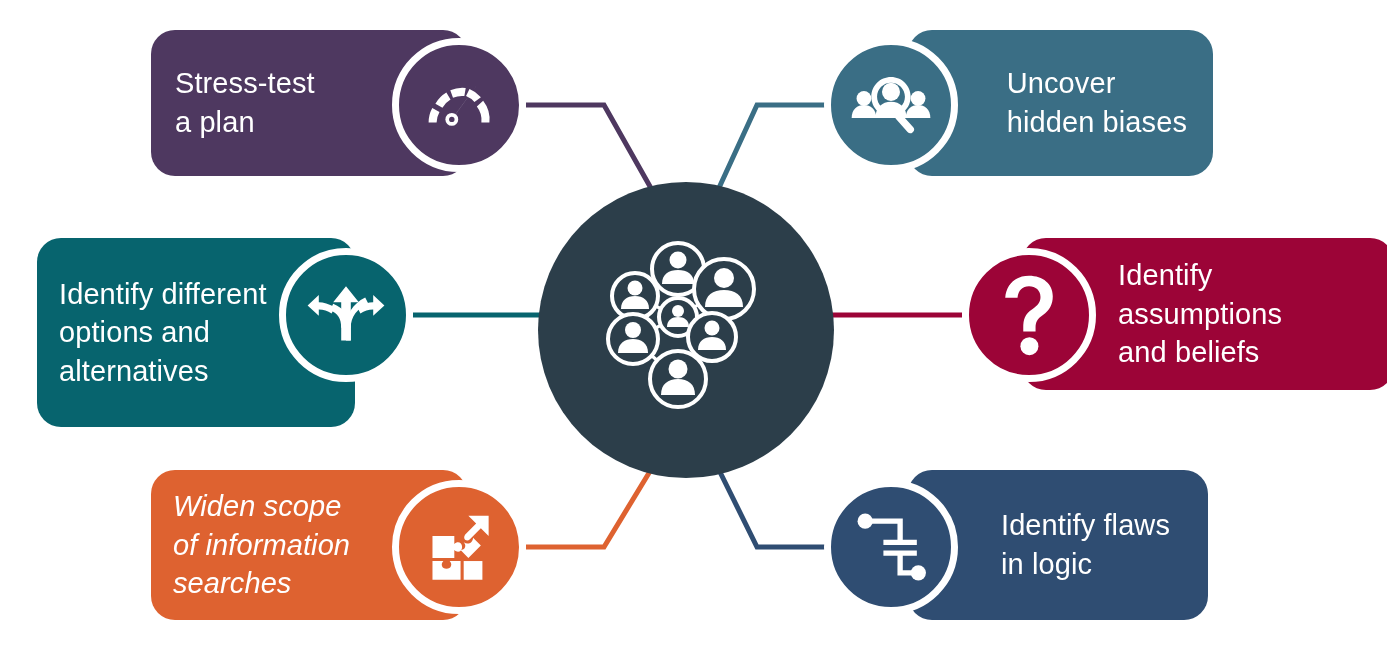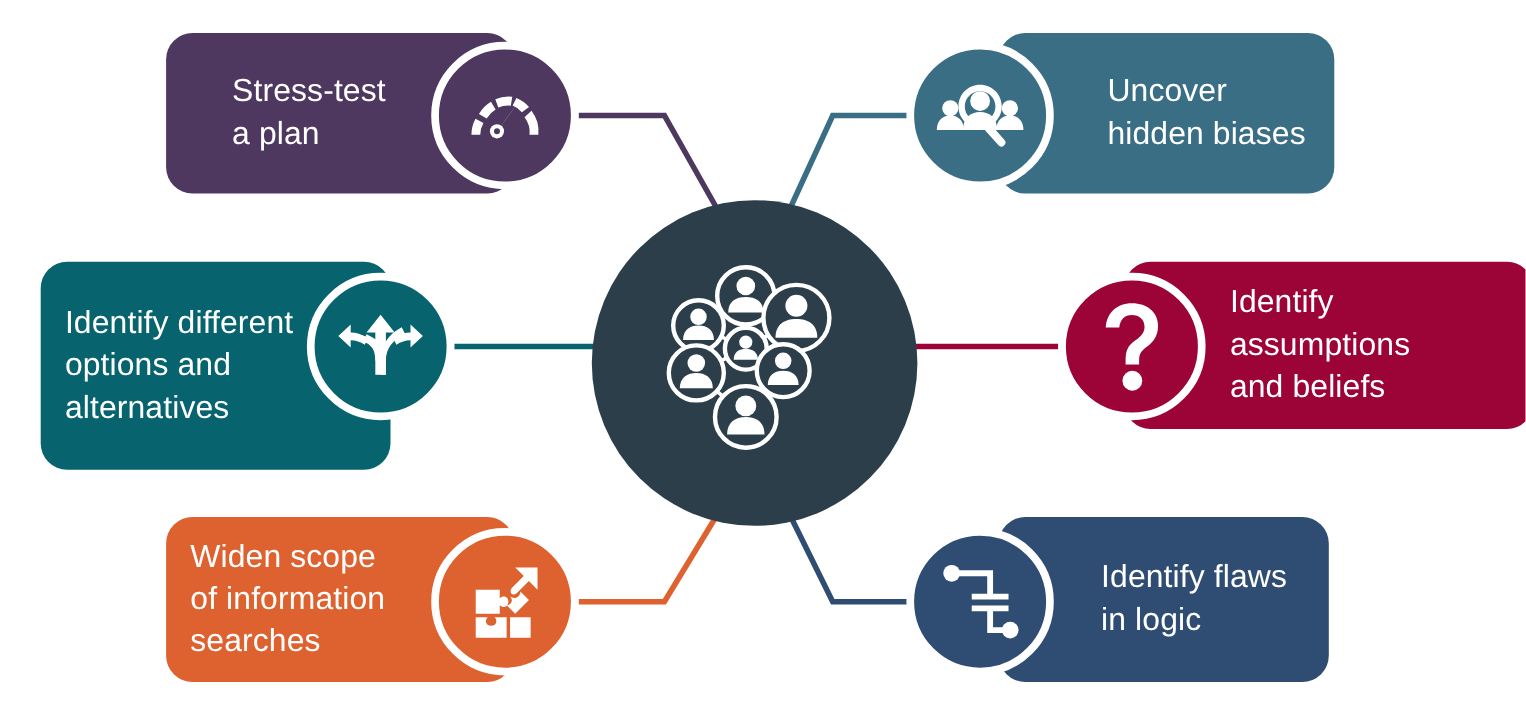--- a/index.html
+++ b/index.html
@@ -36,27 +36,27 @@
   }
   .card-label {
     color: #ffffff;
     font-size: 29px;
     line-height: 1.33;
     letter-spacing: 0.1px;
     white-space: pre-line;
     font-weight: 400;
   }
   
-  .card-tl { left: 151px;  top: 30px;  width: 316px; height: 146px; padding-left: 36px; }
+  .card-tl { left: 151px;  top: 30px;  width: 316px; height: 146px; }
   .card-tl .card-label { margin-left: 24px; }
 
   .card-ml { left: 37px;   top: 238px; width: 318px; height: 189px; }
   .card-ml .card-label { margin-left: 22px; }
 
-  .card-bl { left: 151px;  top: 470px; width: 316px; height: 150px; }
+  .card-bl { left: 151px;  top: 470px; width: 316px; height: 150px; font-style: italic; }
   .card-bl .card-label { margin-left: 22px; }
 
   .card-tr { left: 908px;  top: 30px;  width: 305px; height: 146px; justify-content: flex-end; }
   .card-tr .card-label { margin-right: 26px; margin-left: 48px; }
 
   .card-mr { left: 1022px; top: 238px; width: 372px; height: 152px; justify-content: flex-end; }
   .card-mr .card-label { margin-right: 112px; }
 
   .card-br { left: 908px;  top: 470px; width: 300px; height: 150px; justify-content: flex-end; }
   .card-br .card-label { margin-right: 38px; }

